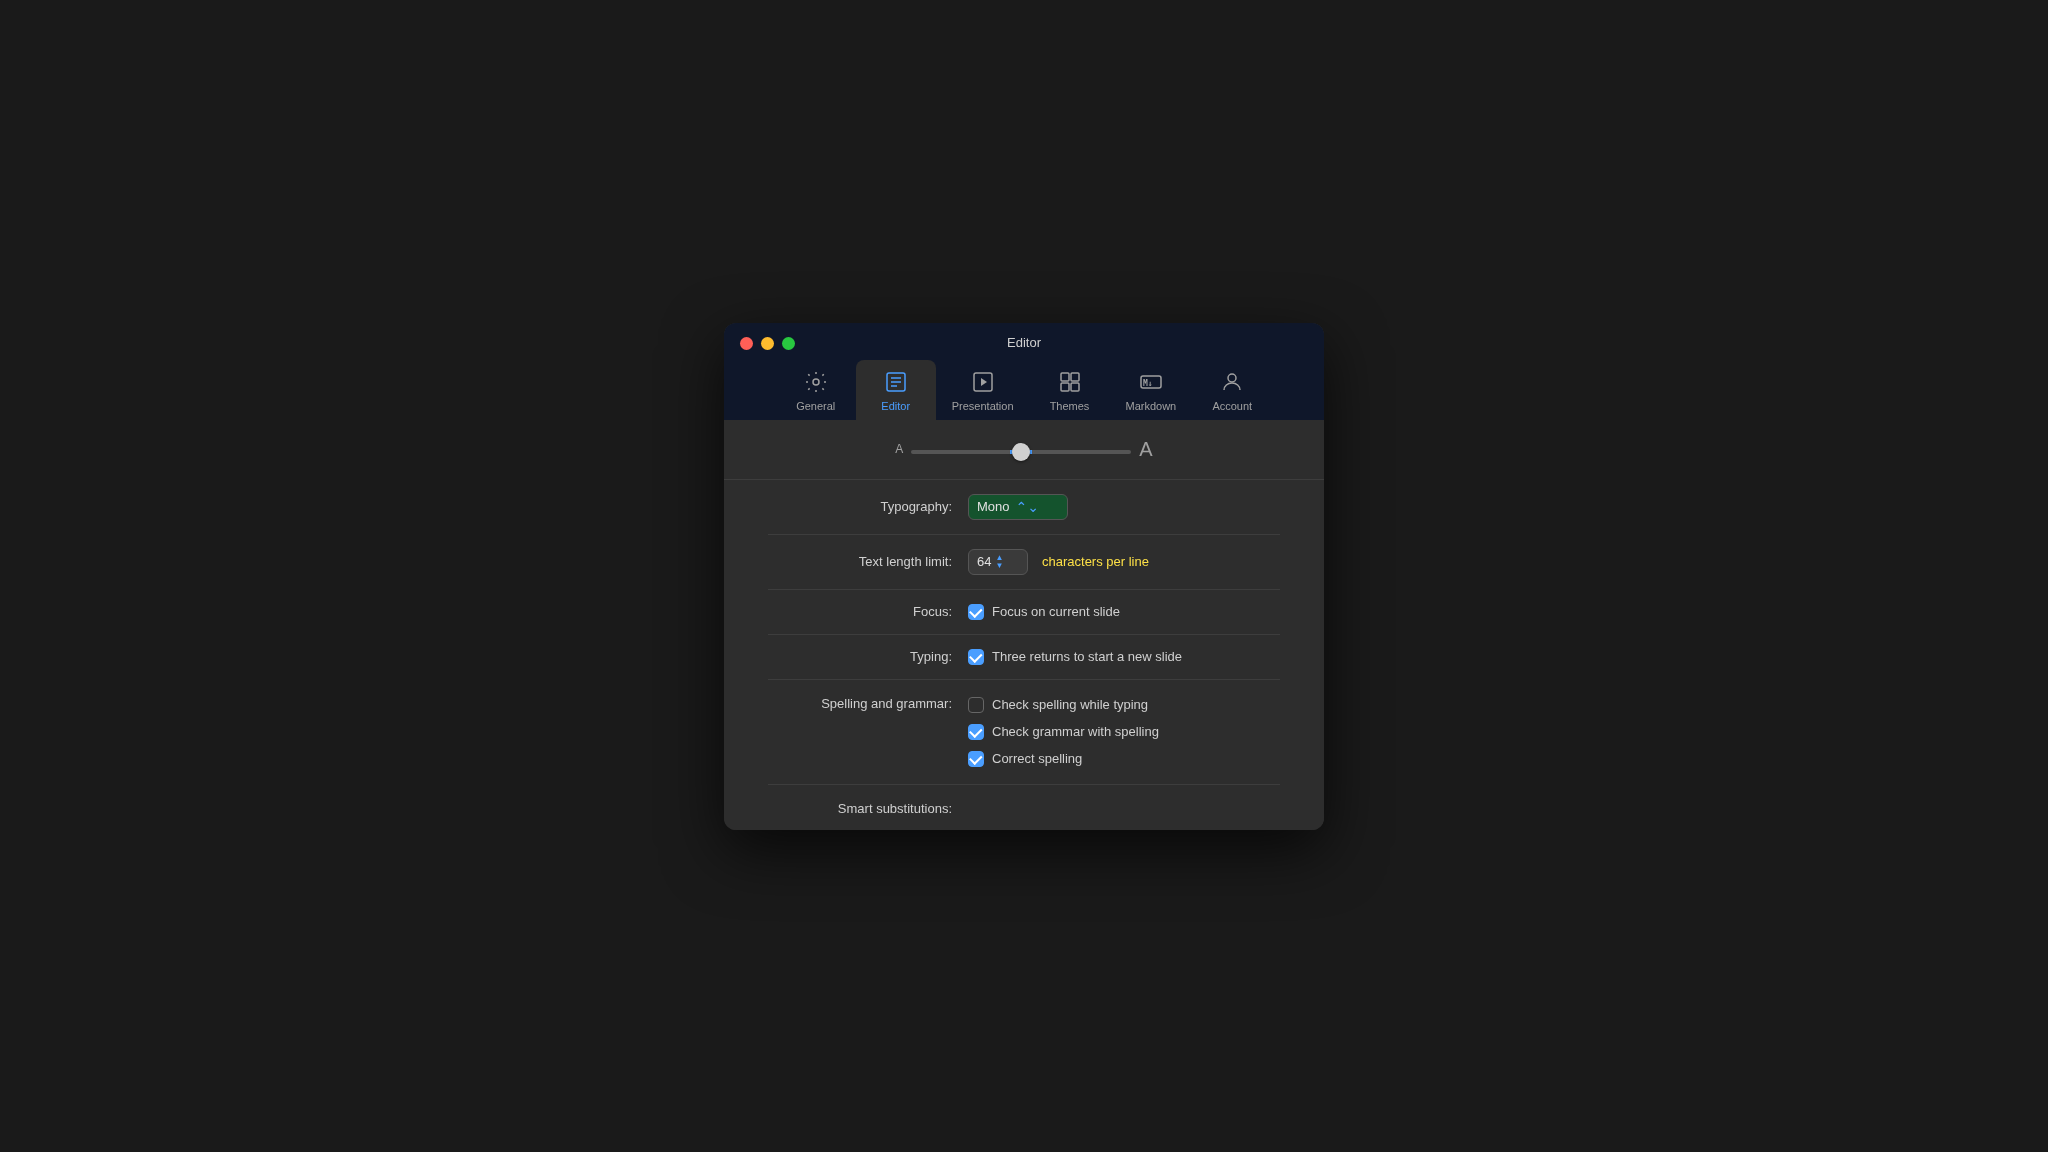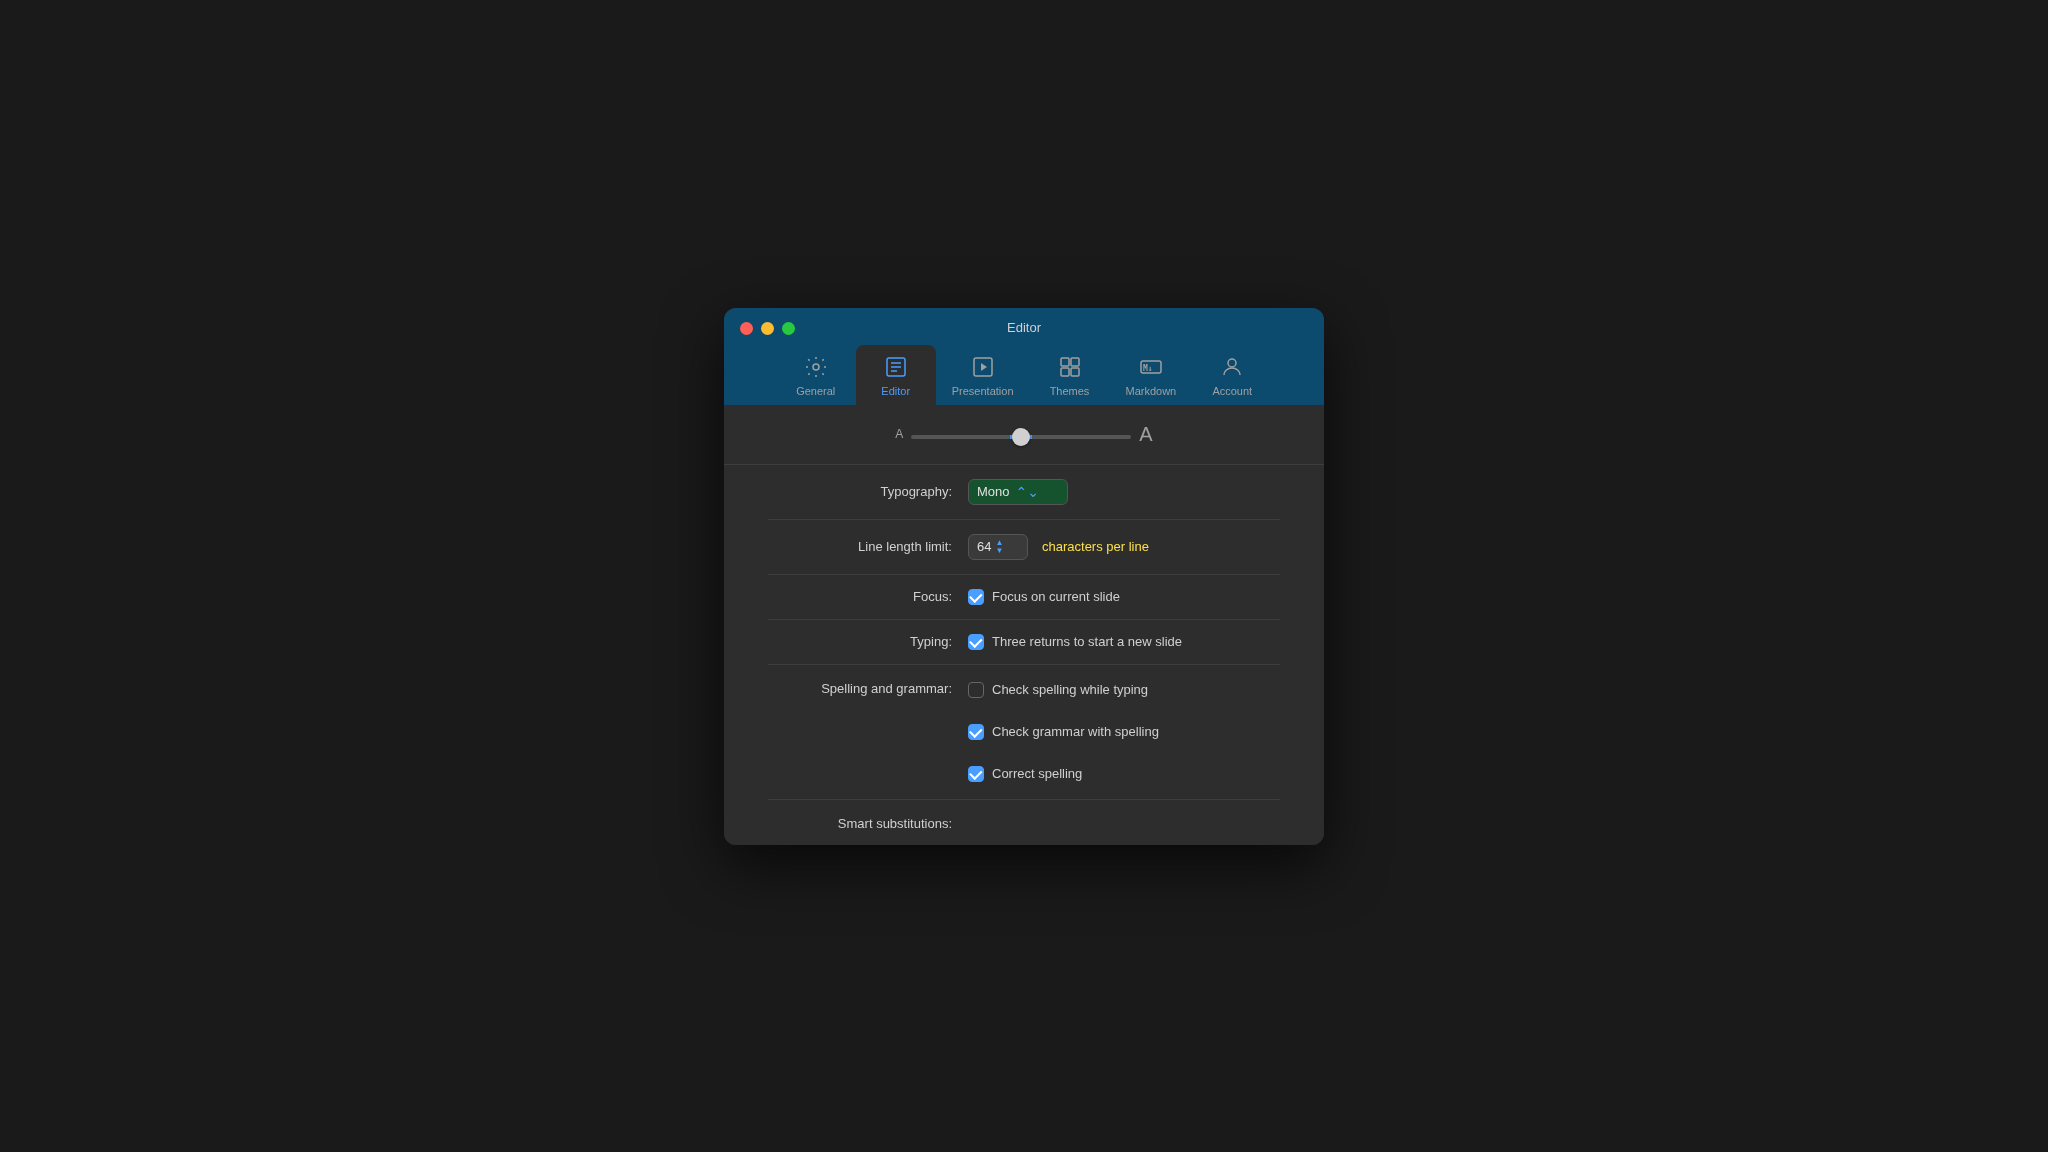--- a/index.html
+++ b/index.html
@@ -15,21 +15,21 @@
 
     .window {
       width: 600px;
       background: #2d2d2d;
       border-radius: 12px;
       overflow: hidden;
       box-shadow: 0 20px 60px rgba(0,0,0,0.7);
     }
 
     .titlebar {
-      background: #0c4a6e;
+      background: #0f172a;
       padding: 12px 16px 0;
       display: flex;
       flex-direction: column;
       align-items: center;
       position: relative;
     }
 
     .traffic-lights {
       position: absolute;
       left: 16px;
@@ -263,21 +263,21 @@
     }
 
     .checkbox-label {
       color: #d0d0d0;
       font-size: 13px;
     }
 
     .multi-checkbox-section {
       display: flex;
       flex-direction: column;
-      gap: 20px;
+      gap: 5px;
     }
 
     
     .icon svg {
       width: 24px;
       height: 24px;
       stroke-width: 1.5;
     }
   </style>
 </head>
@@ -377,21 +377,21 @@
         <div class="row-label">Typography:</div>
         <div class="row-content">
           <div class="select-box">
             <span>Mono</span>
             <span class="chevron">⌃⌄</span>
           </div>
         </div>
       </div>
 
       <div class="settings-row">
-        <div class="row-label">Line length limit:</div>
+        <div class="row-label">Text length limit:</div>
         <div class="row-content">
           <div class="number-box">
             <span>64</span>
             <div class="spinners">
               <span>▲</span>
               <span>▼</span>
             </div>
           </div>
           <span class="row-extra-label">characters per line</span>
         </div>

